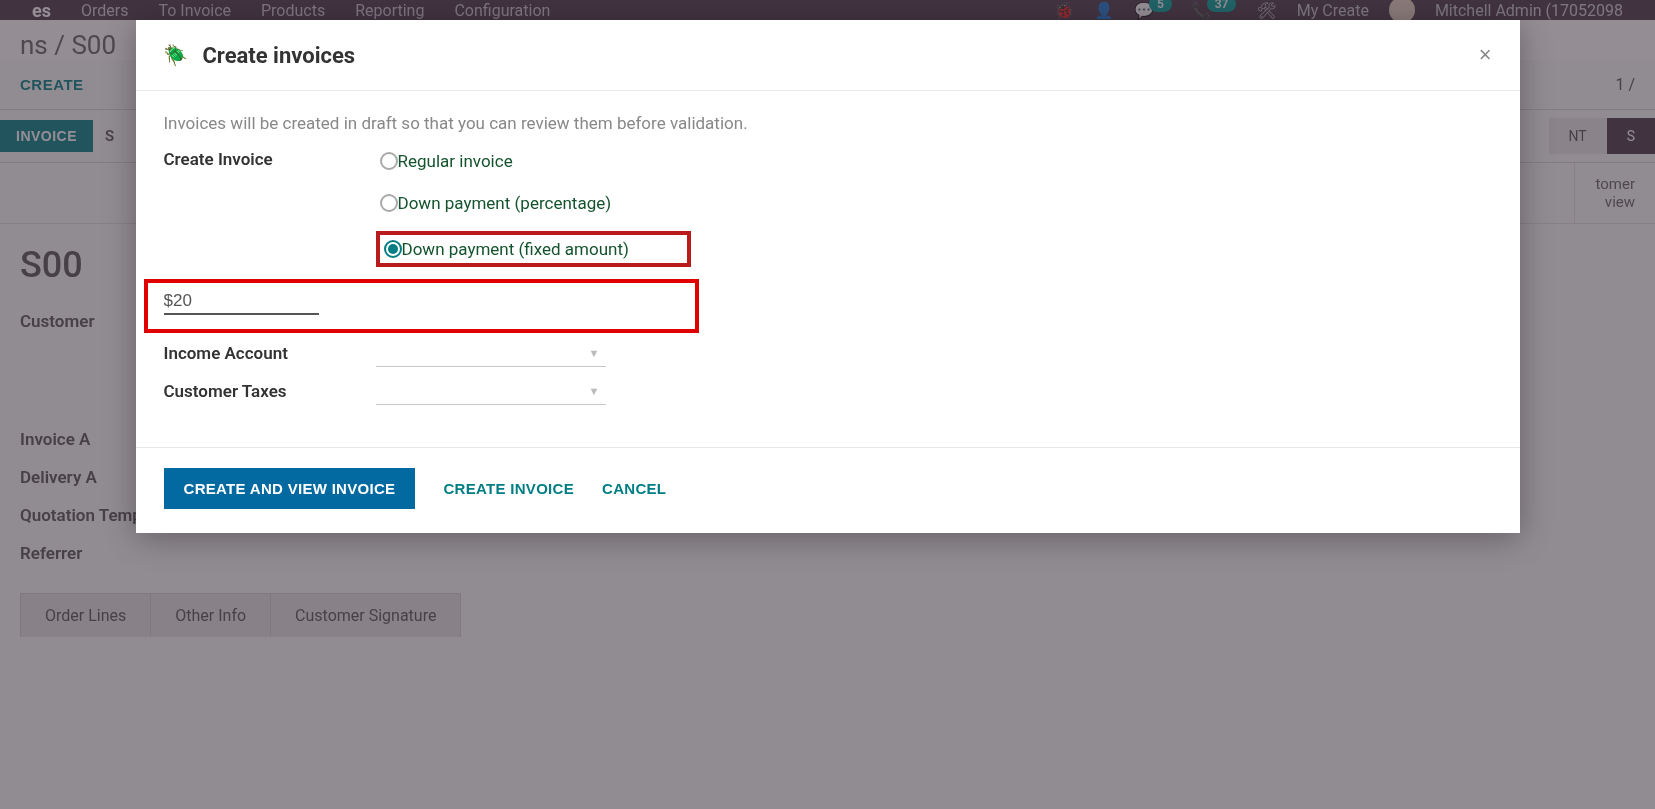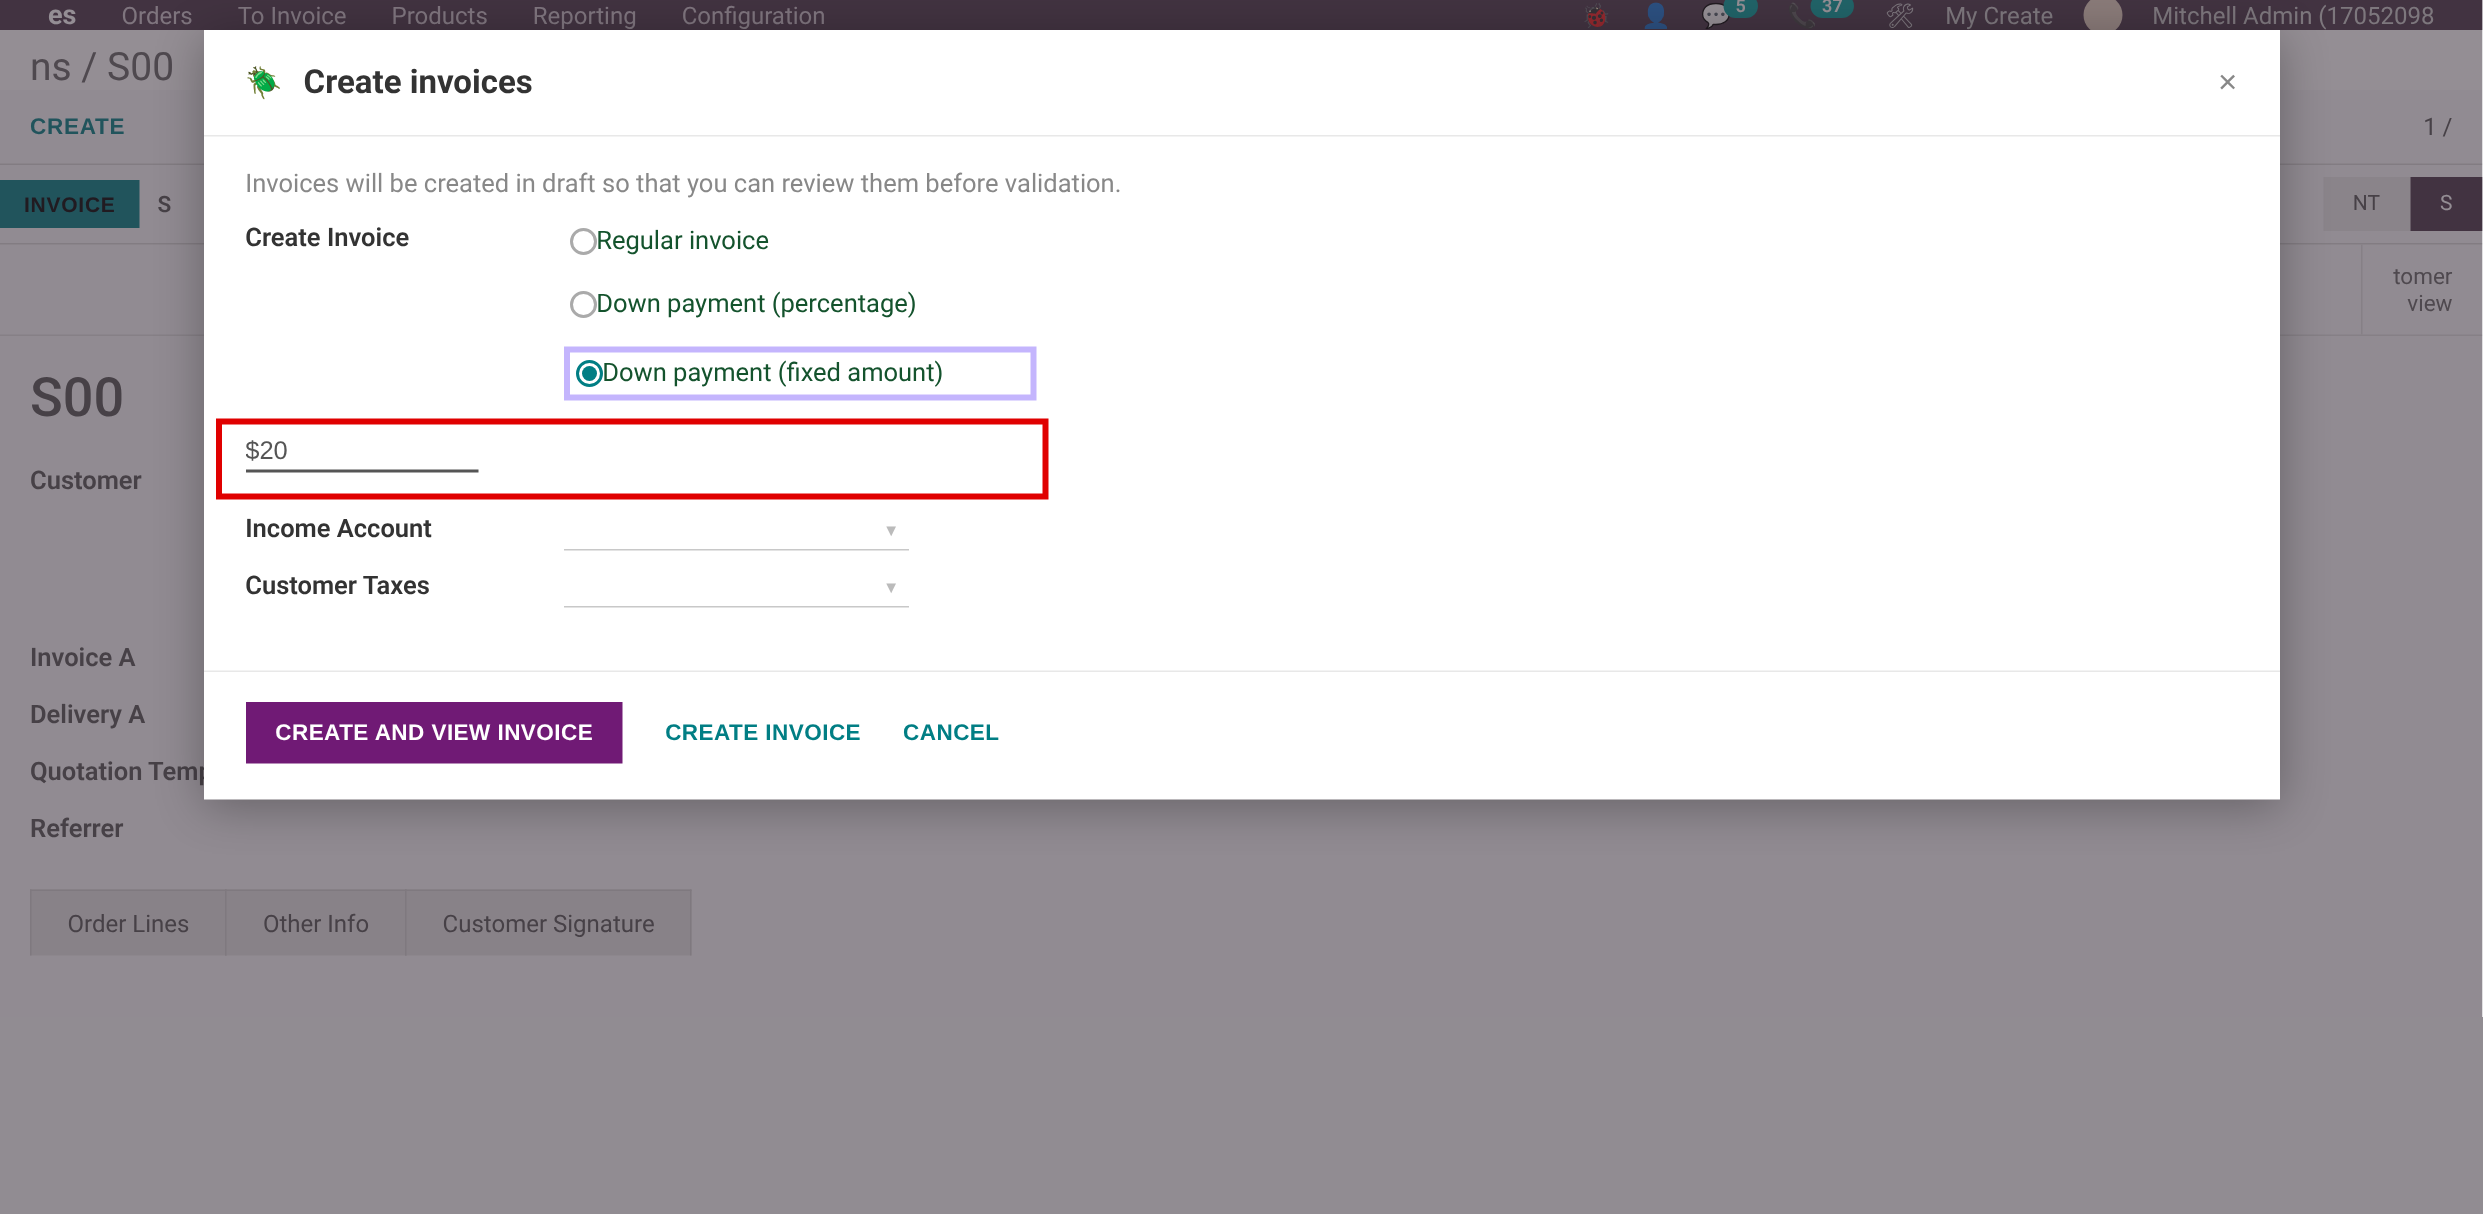--- a/index.html
+++ b/index.html
@@ -15,21 +15,21 @@
     
     
     .page-header { background: #fff; padding: 10px 0 0 20px; }
     .breadcrumb { font-size: 26px; color: #666; }
     .page-actions { padding: 15px 20px; display: flex; align-items: center; }
     .btn-create { color: #017e84; font-weight: 700; font-size: 15px; letter-spacing: 0.5px; border: none; background: none; cursor: pointer; }
     .pager { margin-left: auto; color: #555; font-size: 16px; }
     
     
     .status-row { display: flex; align-items: center; border-top: 1px solid #d8d8d8; border-bottom: 1px solid #d8d8d8; padding: 8px 0 8px 0; }
-    .status-btn { background: #017e84; color: #000000; border: none; padding: 8px 16px; font-weight: 700; font-size: 14px; letter-spacing: 0.5px; }
+    .status-btn { background: #017e84; color: #ffffff; border: none; padding: 8px 16px; font-weight: 700; font-size: 14px; letter-spacing: 0.5px; }
     .status-arrow-group { margin-left: auto; display: flex; align-items: center; }
     .status-arrow { background: #e8e8e8; padding: 10px 20px; color: #555; font-size: 14px; position: relative; }
     .status-arrow.active { background: #4a3548; color: #fff; }
     
     
     .smart-row { display: flex; justify-content: flex-end; border-bottom: 1px solid #e0e0e0; }
     .smart-btn { border-left: 1px solid #e0e0e0; padding: 12px 20px; color: #666; font-size: 15px; text-align: right; }
     
     
     .main-form { padding: 20px 20px; }
@@ -54,32 +54,32 @@
     .modal-info { color: #888; font-size: 17px; margin-bottom: 14px; }
     
     .modal-field-row { display: flex; margin-bottom: 12px; align-items: flex-start; }
     .modal-field-label { width: 212px; font-size: 17px; color: #333; font-weight: 600; padding-top: 2px; }
     .radio-group { display: flex; flex-direction: column; gap: 14px; }
     .radio-option { display: flex; align-items: center; font-size: 17px; color: #14532d; padding: 4px 8px 4px 4px; }
     .radio-circle { width: 18px; height: 18px; border: 2px solid #aaa; border-radius: 50%; display: inline-flex; align-items: center; justify-content: center; flex-shrink: 0; }
     .radio-circle.checked { border-color: #017e84; }
     .radio-dot { width: 10px; height: 10px; background: #017e84; border-radius: 50%; }
     
-    .highlight-box { border: 4px solid #c4b5fd; }
+    .highlight-box { border: 4px solid #b91c1c; }
     .radio-highlight-wrap { width: 315px; }
     
     .amount-field-wrap { display: flex; align-items: flex-start; border: 4px solid #e00000; padding: 6px 0 14px 0; margin-left: -20px; padding-left: 16px; width: 555px; margin-top: 6px; }
     .amount-label { width: 212px; font-size: 17px; color: #333; font-weight: 600; line-height: 1.5; }
     .amount-input { border: none; border-bottom: 2px solid #555; width: 155px; font-size: 17px; padding: 2px 0; outline: none; color: #555; background: transparent; }
     
     .select-wrap { border-bottom: 1px solid #c8c8c8; width: 230px; height: 26px; display: flex; align-items: center; justify-content: flex-end; padding-right: 6px; }
     .select-caret { color: #bbb; font-size: 11px; }
     
     .modal-footer { border-top: 1px solid #e8e8e8; padding: 20px 28px 24px 28px; display: flex; gap: 28px; align-items: center; }
-    .btn-primary { background: #701a75; color: #fff; border: none; padding: 12px 20px; font-weight: 700; font-size: 15px; letter-spacing: 0.3px; cursor: pointer; }
+    .btn-primary { background: #0369a1; color: #fff; border: none; padding: 12px 20px; font-weight: 700; font-size: 15px; letter-spacing: 0.3px; cursor: pointer; }
     .btn-link { color: #017e84; font-weight: 700; font-size: 15px; letter-spacing: 0.3px; border: none; background: none; cursor: pointer; }
     
     .bug-icon { color: #017e84; font-size: 20px; }
   </style>
 </head>
 <body>
 
 <div class="navbar">
   <span class="navbar-brand">es</span>
   <span class="navbar-item">Orders</span>

